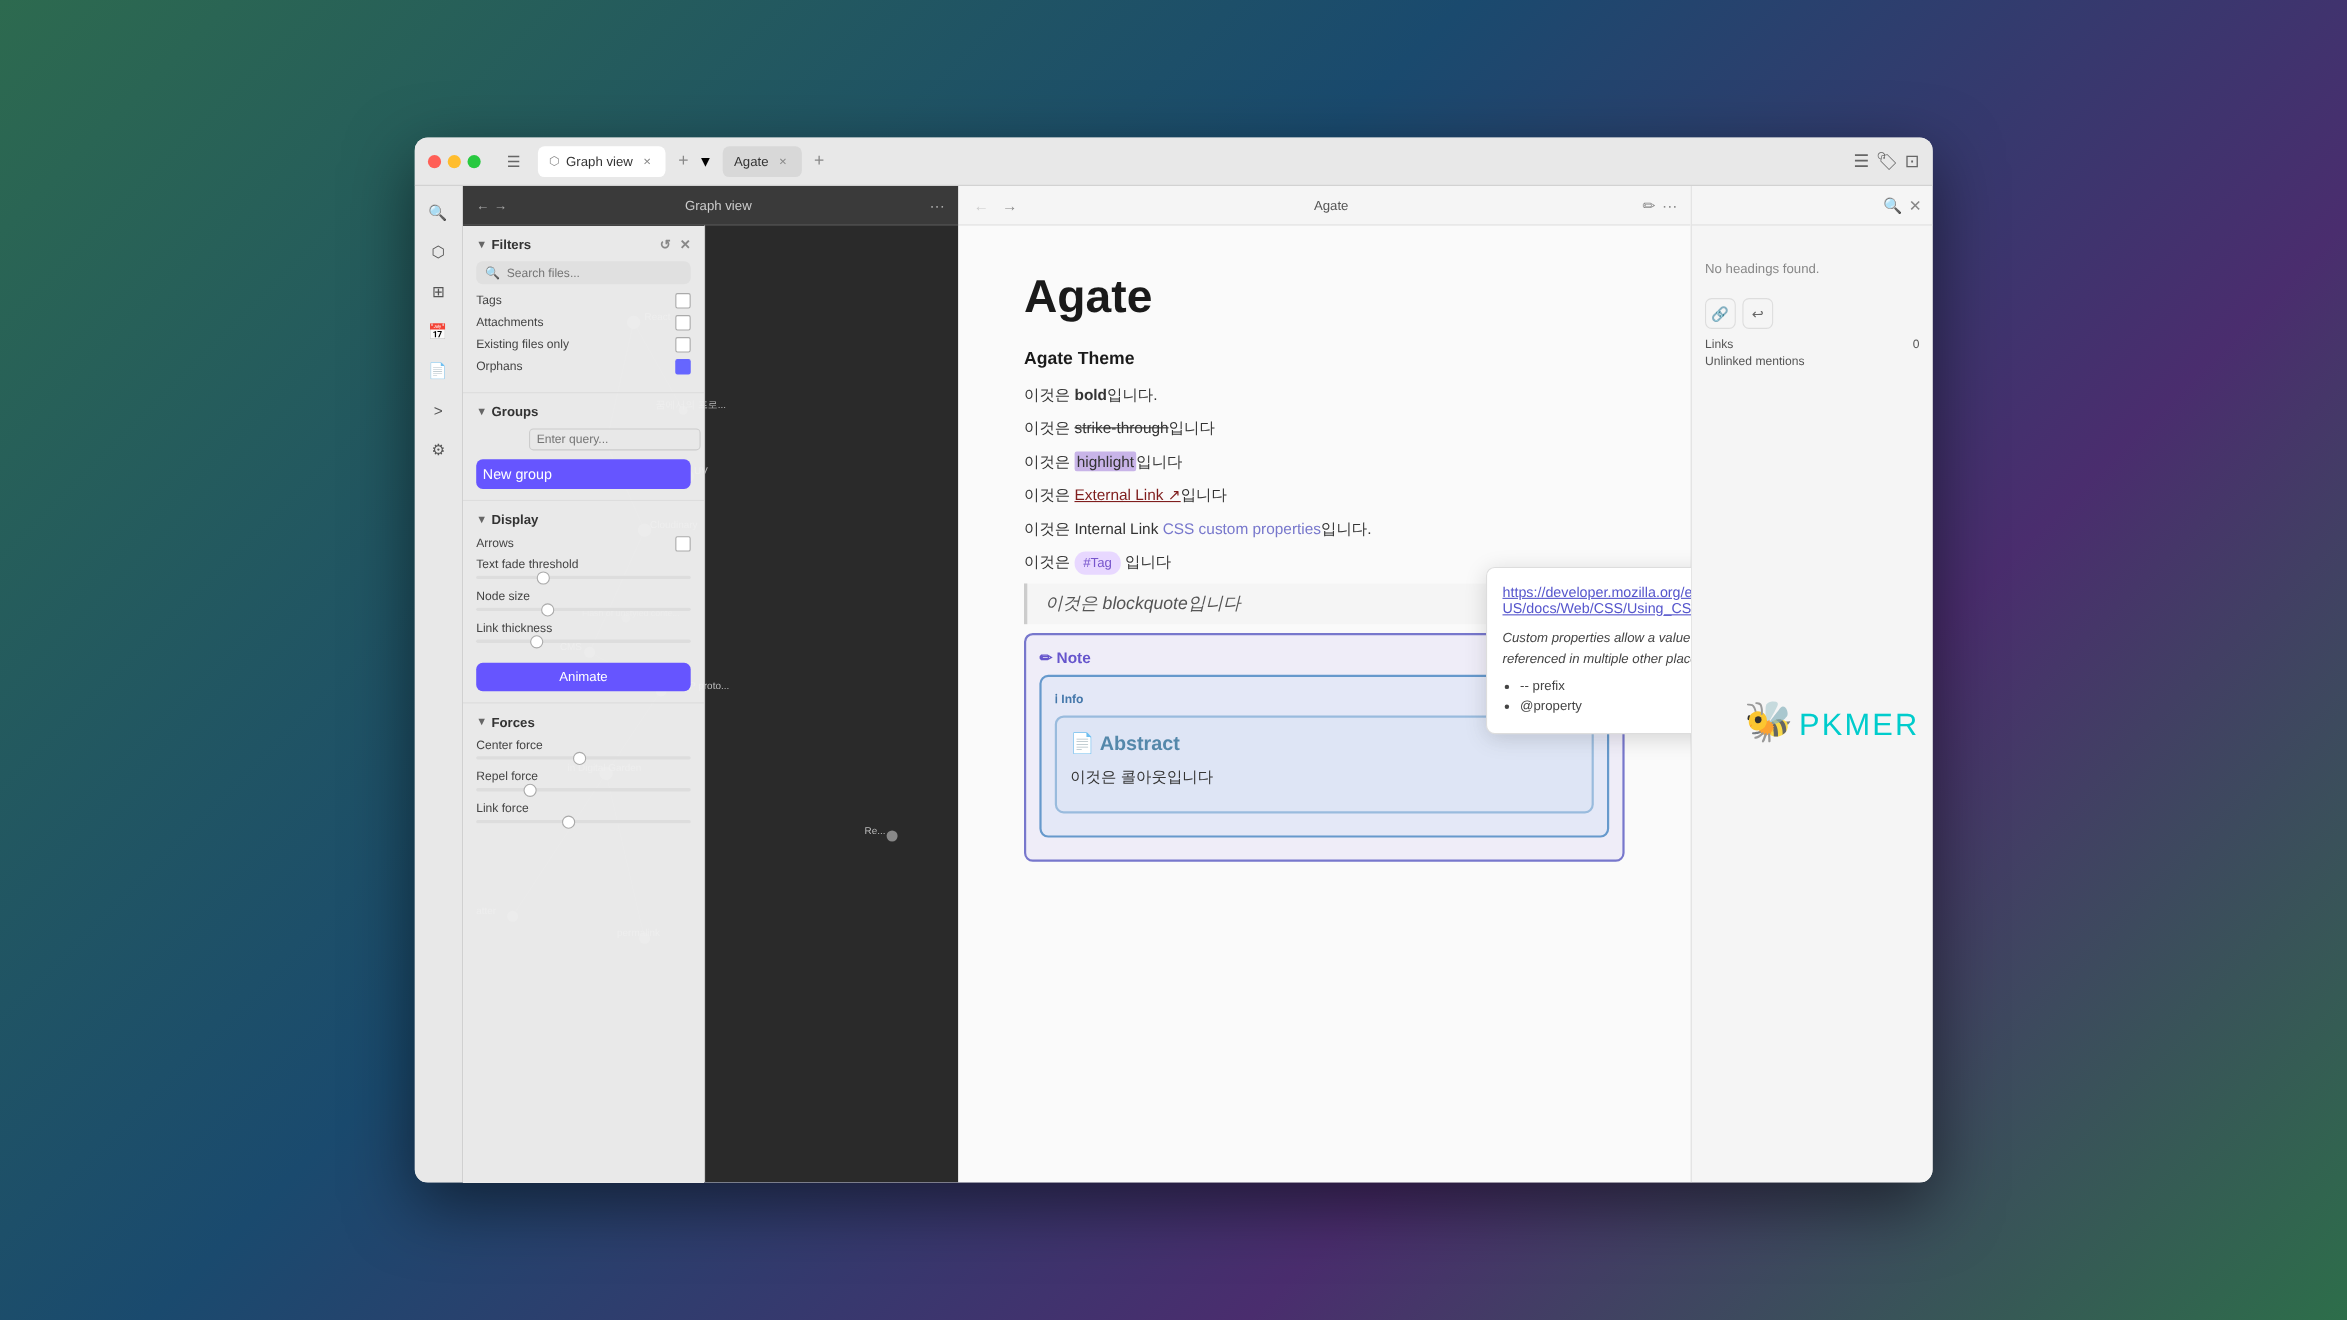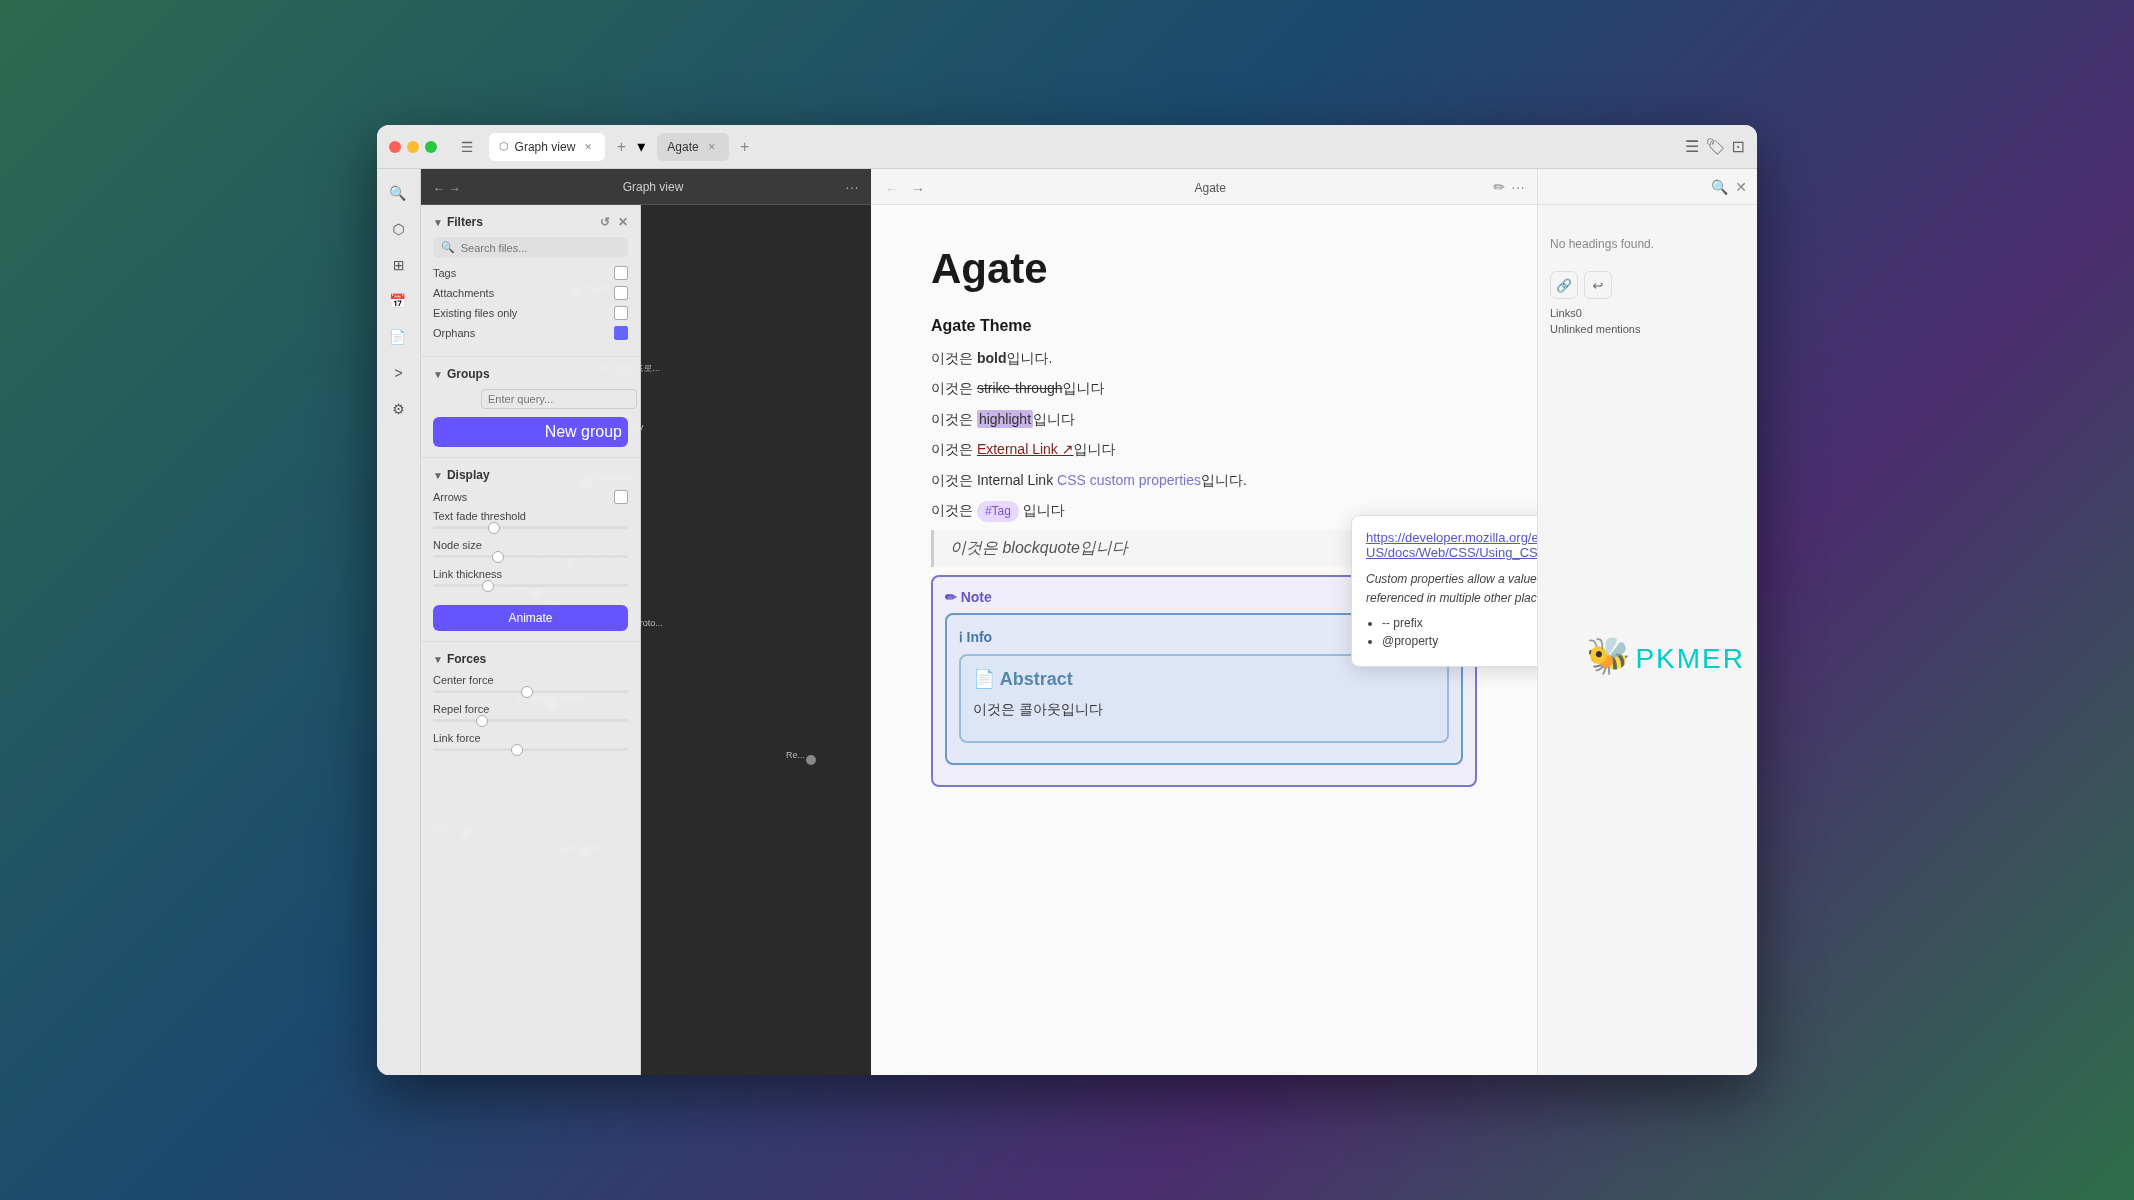--- a/index.html
+++ b/index.html
@@ -265,24 +265,24 @@
       font-size: 10px;
       cursor: pointer;
     }
     .new-group-btn {
       width: 100%;
       background: #6655ff;
       color: white;
       border: none;
       border-radius: 6px;
       padding: 6px;
-      font-size: 16px;
+      font-size: 13px;
       font-weight: 500;
       cursor: pointer;
-      text-align: right;
+      text-align: left;
     }
     .display-section { padding: 10px 12px; border-bottom: 1px solid #ddd; }
     .slider-row {
       margin-bottom: 10px;
     }
     .slider-label { font-size: 11px; color: #444; margin-bottom: 4px; }
     .slider {
       width: 100%;
       height: 3px;
       background: #ddd;
@@ -399,21 +399,21 @@
     }
     .callout-info {
       border: 2px solid #6699cc;
       border-radius: 8px;
       padding: 12px;
       margin: 8px 0;
       background: rgba(170,200,240,0.15);
     }
     .callout-info-header {
       font-weight: 600;
-      font-size: 14px;
+      font-size: 11px;
       color: #4477aa;
       margin-bottom: 8px;
     }
     .callout-abstract {
       border: 2px solid #99bbdd;
       border-radius: 8px;
       padding: 12px;
       margin: 8px 0;
       background: rgba(200,220,240,0.2);
     }
@@ -500,20 +500,21 @@
       align-items: center;
       justify-content: center;
       border: 1px solid #ddd;
       border-radius: 6px;
       cursor: pointer;
       color: #666;
       font-size: 13px;
     }
     .links-row {
       display: flex;
+      justify-content: space-between;
       align-items: center;
       font-size: 11px;
       color: #555;
       margin-bottom: 4px;
     }
     
     .graph-svg {
       position: absolute;
       top: 0; left: 0;
       width: 100%; height: 100%;

